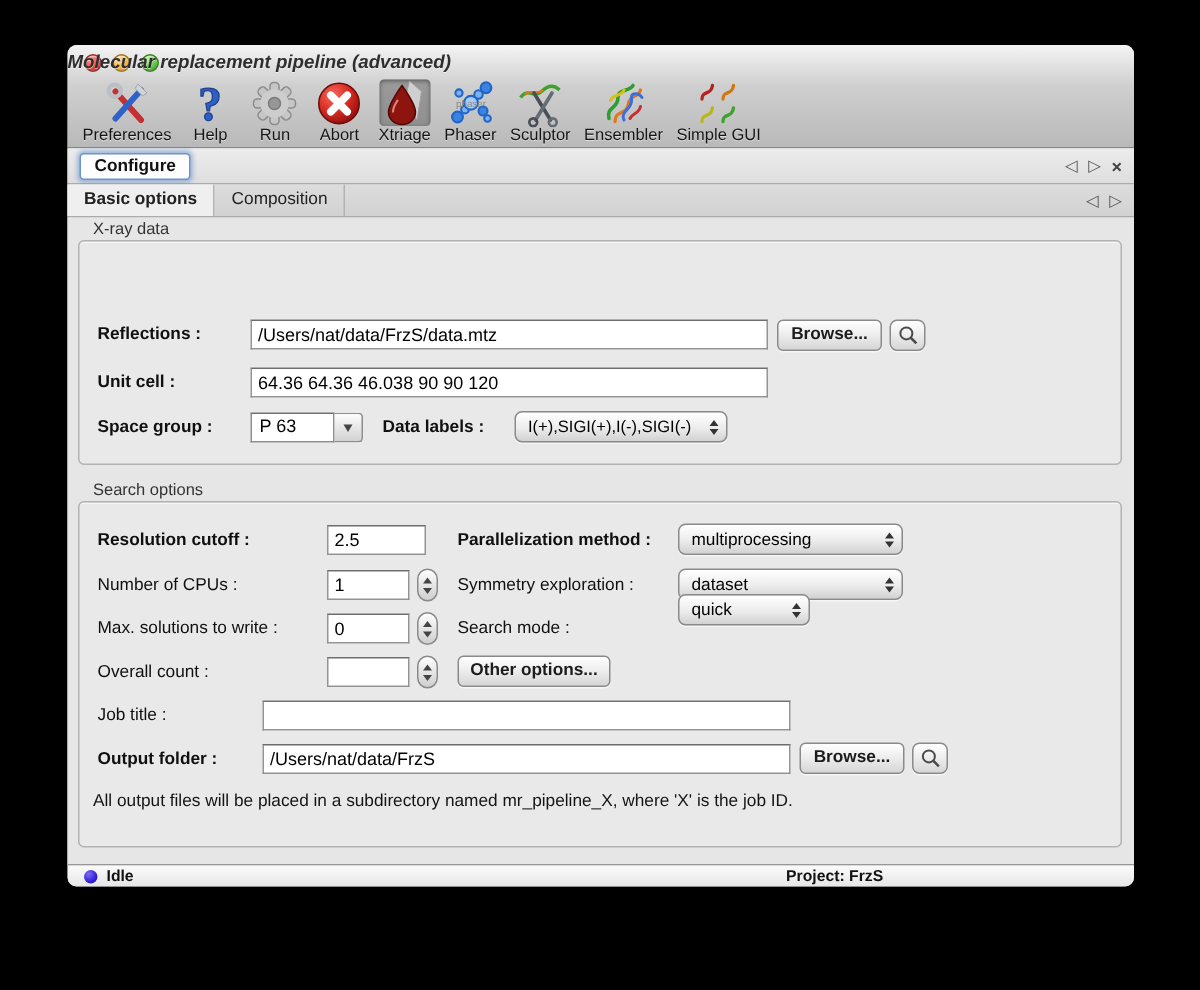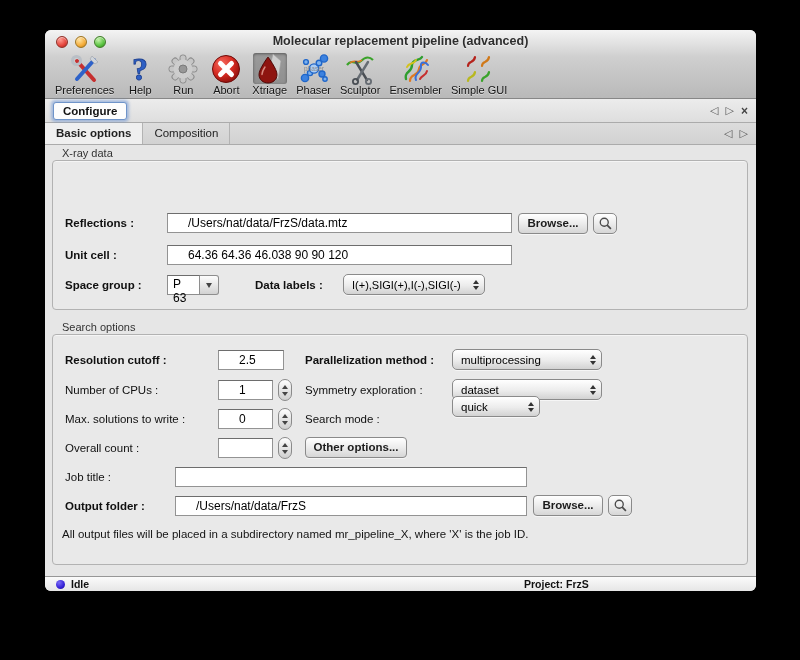--- a/index.html
+++ b/index.html
@@ -13,22 +13,22 @@
     box-shadow:0 12px 34px rgba(0,0,0,0.85), 0 0 0 1px rgba(0,0,0,0.55);
   }
   
   .chrome{
     position:absolute;top:0;left:0;right:0;height:68px;
     background:linear-gradient(#f4f4f4,#cfcfcf 40%,#b9b9b9);
     border-bottom:1px solid #878787;border-radius:6px 6px 0 0;
   }
   .titlebar{position:absolute;top:0;left:0;right:0;height:23px;}
   .title{
-    position:absolute;left:0;right:0;top:0;line-height:23px;text-align:center;
-    font-size:12.5px;font-weight:bold;color:#2e2e2e;text-shadow:0 1px 0 rgba(255,255,255,.55);
+    position:absolute;left:0;right:0;top:0;line-height:23px;text-align:left;
+    font-size:12.5px;font-weight:bold;color:#2e2e2e;text-shadow:0 1px 0 rgba(255,255,255,.55);font-style:italic;
   }
   .lights{position:absolute;left:11px;top:6px;display:flex;gap:7px;}
   .light{width:12px;height:12px;border-radius:50%;box-shadow:inset 0 1px 1px rgba(255,255,255,.6);}
   .light.red{background:radial-gradient(circle at 35% 30%,#ff9a90,#e4443b 60%,#9e221c);border:1px solid #912f27;box-sizing:border-box;}
   .light.yellow{background:radial-gradient(circle at 35% 30%,#ffe3a0,#f5ac38 60%,#b77714);border:1px solid #9d741f;box-sizing:border-box;}
   .light.green{background:radial-gradient(circle at 35% 30%,#c4f2a9,#58c33f 60%,#2e7d1c);border:1px solid #3f7c26;box-sizing:border-box;}
   .toolbar{
     position:absolute;top:23px;left:10px;right:4px;height:45px;
     display:flex;align-items:flex-start;gap:9px;
   }
@@ -67,21 +67,21 @@
     position:absolute;left:7px;width:696px;box-sizing:border-box;
     border:1px solid #b2b2b2;border-radius:4px;background:#e9e9e9;
     box-shadow:inset 0 1px 0 rgba(255,255,255,.55);
   }
   .lbl{position:absolute;font-size:11.5px;color:#101010;white-space:nowrap;}
   .lbl.b{font-weight:bold;}
   .desc{position:absolute;font-size:11.5px;color:#141414;line-height:16px;}
   .tin{
     position:absolute;box-sizing:border-box;height:20px;
     border:1px solid #939393;border-top-color:#6d6d6d;background:#fff;
-    font-family:"Liberation Sans",sans-serif;font-size:12px;color:#000;padding:0 20px;outline:none;
+    font-family:"Liberation Sans",sans-serif;font-size:12px;color:#000;padding:0 4px;outline:none;
   }
   .btn{
     position:absolute;box-sizing:border-box;height:21px;
     border:1px solid #8a8a8a;border-radius:4px;
     background:linear-gradient(#ffffff,#ececec 50%,#d6d6d6);
     font-size:11.5px;font-weight:bold;color:#1c1c1c;text-align:center;line-height:19px;
     box-shadow:0 1px 0 rgba(255,255,255,.6);cursor:default;
   }
   .magbtn{
     position:absolute;box-sizing:border-box;width:24px;height:21px;
@@ -104,21 +104,21 @@
   .spin{
     position:absolute;box-sizing:border-box;width:14px;height:22px;
     border:1px solid #8a8a8a;border-radius:7px;
     background:linear-gradient(#ffffff,#e3e3e3 55%,#cfcfcf);
     display:flex;flex-direction:column;align-items:center;justify-content:center;gap:3px;cursor:default;
   }
   .spin .u{width:0;height:0;border-left:3px solid transparent;border-right:3px solid transparent;border-bottom:4px solid #444;}
   .spin .d{width:0;height:0;border-left:3px solid transparent;border-right:3px solid transparent;border-top:4px solid #444;}
   .combo{position:absolute;display:flex;height:20px;}
   .combo .ctxt{
-    box-sizing:border-box;width:33px;height:20px;border:1px solid #8e8e8e;border-top-color:#6d6d6d;
+    box-sizing:border-box;width:56px;height:20px;border:1px solid #8e8e8e;border-top-color:#6d6d6d;
     background:#fff;font-size:12px;color:#000;padding:1px 4px 0 5px;
   }
   .combo .cbtn{
     box-sizing:border-box;width:19px;height:20px;border:1px solid #8e8e8e;border-left:none;
     border-radius:0 3px 3px 0;background:linear-gradient(#fdfdfd,#d2d2d2);
     display:flex;align-items:center;justify-content:center;cursor:default;
   }
   .combo .cbtn .d{width:0;height:0;border-left:3.5px solid transparent;border-right:3.5px solid transparent;border-top:5px solid #444;}
   .note{position:absolute;font-size:11.5px;color:#141414;}
   

